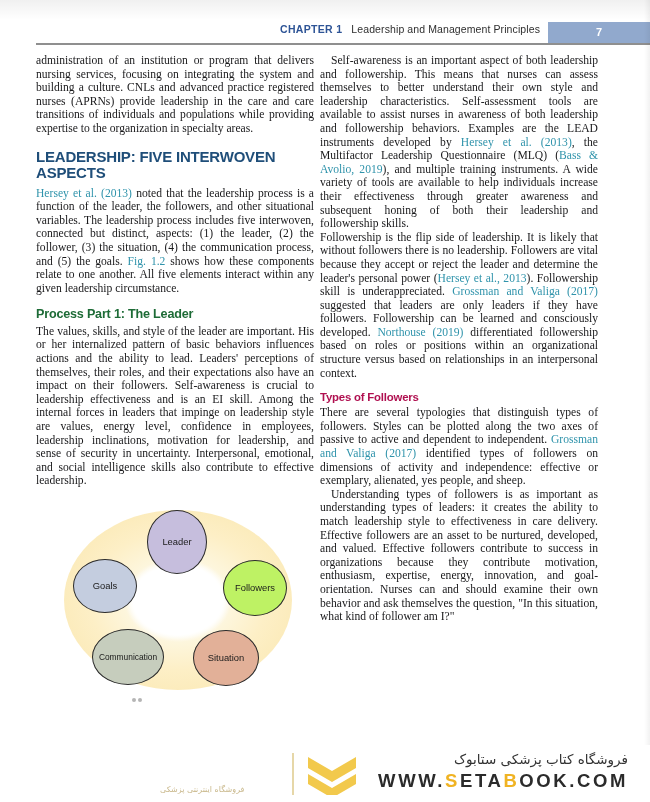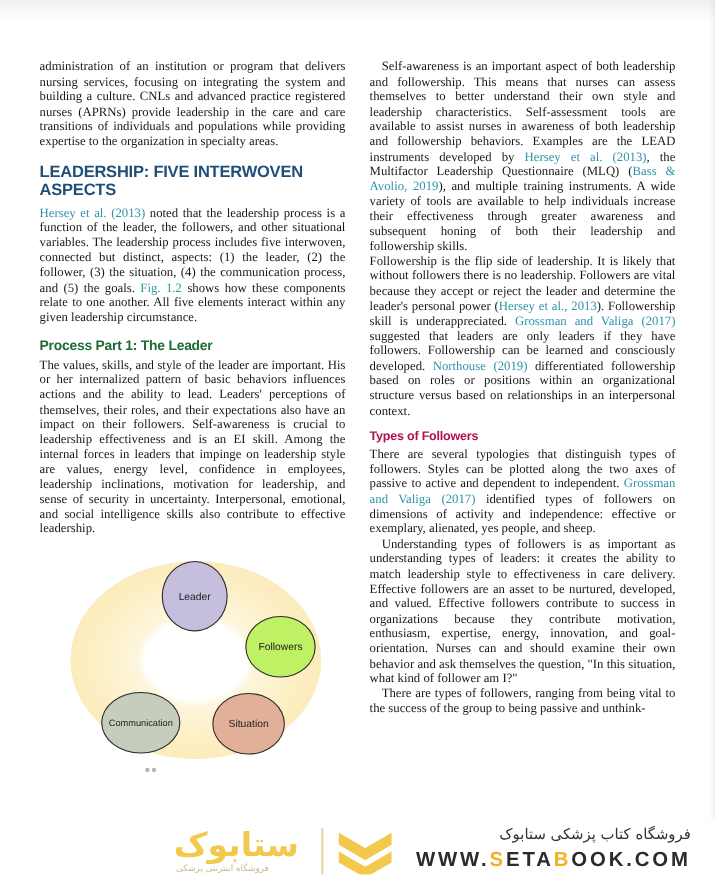--- a/index.html
+++ b/index.html
@@ -81,21 +81,21 @@
     background: #8f8f8f;
   }
 
   
   .columns {
     position: absolute;
     left: 36px;
     top: 54px;
     width: 578px;
     display: flex;
-    gap: 22px;
+    gap: 6px;
   }
   .col {
     width: 278px;
   }
 
   p.body {
     margin: 0 0 0 0;
     font-size: 11.6px;
     line-height: 13.6px;
     text-align: justify;
@@ -300,20 +300,29 @@
     left: 0; top: 0;
     width: 650px; height: 20px;
     background: linear-gradient(to bottom, rgba(0,0,0,0.06) 0%, rgba(0,0,0,0) 100%);
   }
 </style>
 </head>
 <body>
 
 <div class="page">
 
+  <div class="running-head">
+    <div class="head-text">
+      <span class="head-chapter">CHAPTER 1</span>
+      &nbsp;&nbsp;<span class="head-title">Leadership and Management Principles</span>
+    </div>
+    <div class="folio-band"></div>
+    <div class="folio-num">7</div>
+    <div class="head-rule"></div>
+  </div>
 
   <div class="columns">
 
     <div class="col">
 
       <p class="body">administration of an institution or program that delivers nursing services, focusing on integrating the system and building a culture. CNLs and advanced practice registered nurses (APRNs) provide leadership in the care and care transitions of individuals and populations while providing expertise to the organization in specialty areas.</p>
 
       <div class="h1">LEADERSHIP: FIVE INTERWOVEN ASPECTS</div>
 
       <p class="body"><span class="cite">Hersey et al. (2013)</span><span> noted that the leadership process is a function of the leader, the followers, and other situational variables. The leadership process includes five interwoven, connected but distinct, aspects: (1) the leader, (2) the follower, (3) the situation, (4) the communication process, and (5) the goals. </span><span class="cite">Fig. 1.2</span><span> shows how these components relate to one another. All five elements interact within any given leadership circumstance.</span></p>
@@ -323,20 +332,21 @@
       <p class="body">The values, skills, and style of the leader are important. His or her internalized pattern of basic behaviors influences actions and the ability to lead. Leaders' perceptions of themselves, their roles, and their expectations also have an impact on their followers. Self-awareness is crucial to leadership effectiveness and is an EI skill. Among the internal forces in leaders that impinge on leadership style are values, energy level, confidence in employees, leadership inclinations, motivation for leadership, and sense of security in uncertainty. Interpersonal, emotional, and social intelligence skills also contribute to effective leadership.</p>
 
       <div class="figure">
         <div class="fig-canvas">
           <div class="donut"></div>
           <div class="donut-hole"></div>
           <div class="node node-leader">Leader</div>
           <div class="node node-followers">Followers</div>
           <div class="node node-situation">Situation</div>
           <div class="node node-communication">Communication</div>
+          <div class="node node-goals">Goals</div>
         </div>
         <div class="fig-dots">
             <span></span>
             <span></span>
           </div>
       </div>
 
     </div>
 
     <div class="col">
@@ -345,33 +355,31 @@
 
 
       <p class="body"><span>Followership is the flip side of leadership. It is likely that without followers there is no leadership. Followers are vital because they accept or reject the leader and determine the leader's personal power (</span><span class="cite">Hersey et al., 2013</span><span>). Followership skill is underappreciated. </span><span class="cite">Grossman and Valiga (2017)</span><span> suggested that leaders are only leaders if they have followers. Followership can be learned and consciously developed. </span><span class="cite">Northouse (2019)</span><span> differentiated followership based on roles or positions within an organizational structure versus based on relationships in an interpersonal context.</span></p>
 
       <div class="h3">Types of Followers</div>
 
       <p class="body"><span>There are several typologies that distinguish types of followers. Styles can be plotted along the two axes of passive to active and dependent to independent. </span><span class="cite">Grossman and Valiga (2017)</span><span> identified types of followers on dimensions of activity and independence: effective or exemplary, alienated, yes people, and sheep.</span></p>
 
       <p class="body indent">Understanding types of followers is as important as understanding types of leaders: it creates the ability to match leadership style to effectiveness in care delivery. Effective followers are an asset to be nurtured, developed, and valued. Effective followers contribute to success in organizations because they contribute motivation, enthusiasm, expertise, energy, innovation, and goal-orientation. Nurses can and should examine their own behavior and ask themselves the question, "In this situation, what kind of follower am I?"</p>
 
-      <p class="body indent">There are types of followers, ranging from being vital to the success of the group to being passive and unthink-</p>
 
     </div>
   </div>
 
   <div class="scan-edge-top"></div>
   <div class="scan-edge-right"></div>
 </div>
 
 <div class="footer">
 
   <div class="footer-left">
-    <div class="logo-word">ستابوک</div>
     <div class="logo-sub">فروشگاه اینترنتی پزشکی</div>
     <div class="logo-divider"></div>
     <div class="logo-mark">
       <svg width="52" height="40" viewBox="0 0 52 40" xmlns="http://www.w3.org/2000/svg">
         <path d="M2 2 L26 16 L50 2 L50 13 L26 27 L2 13 Z" fill="#f2c94c"></path>
         <path d="M2 19 L26 33 L50 19 L50 29 L26 43 L2 29 Z" fill="#f2c94c"></path>
       </svg>
     </div>
   </div>
 

